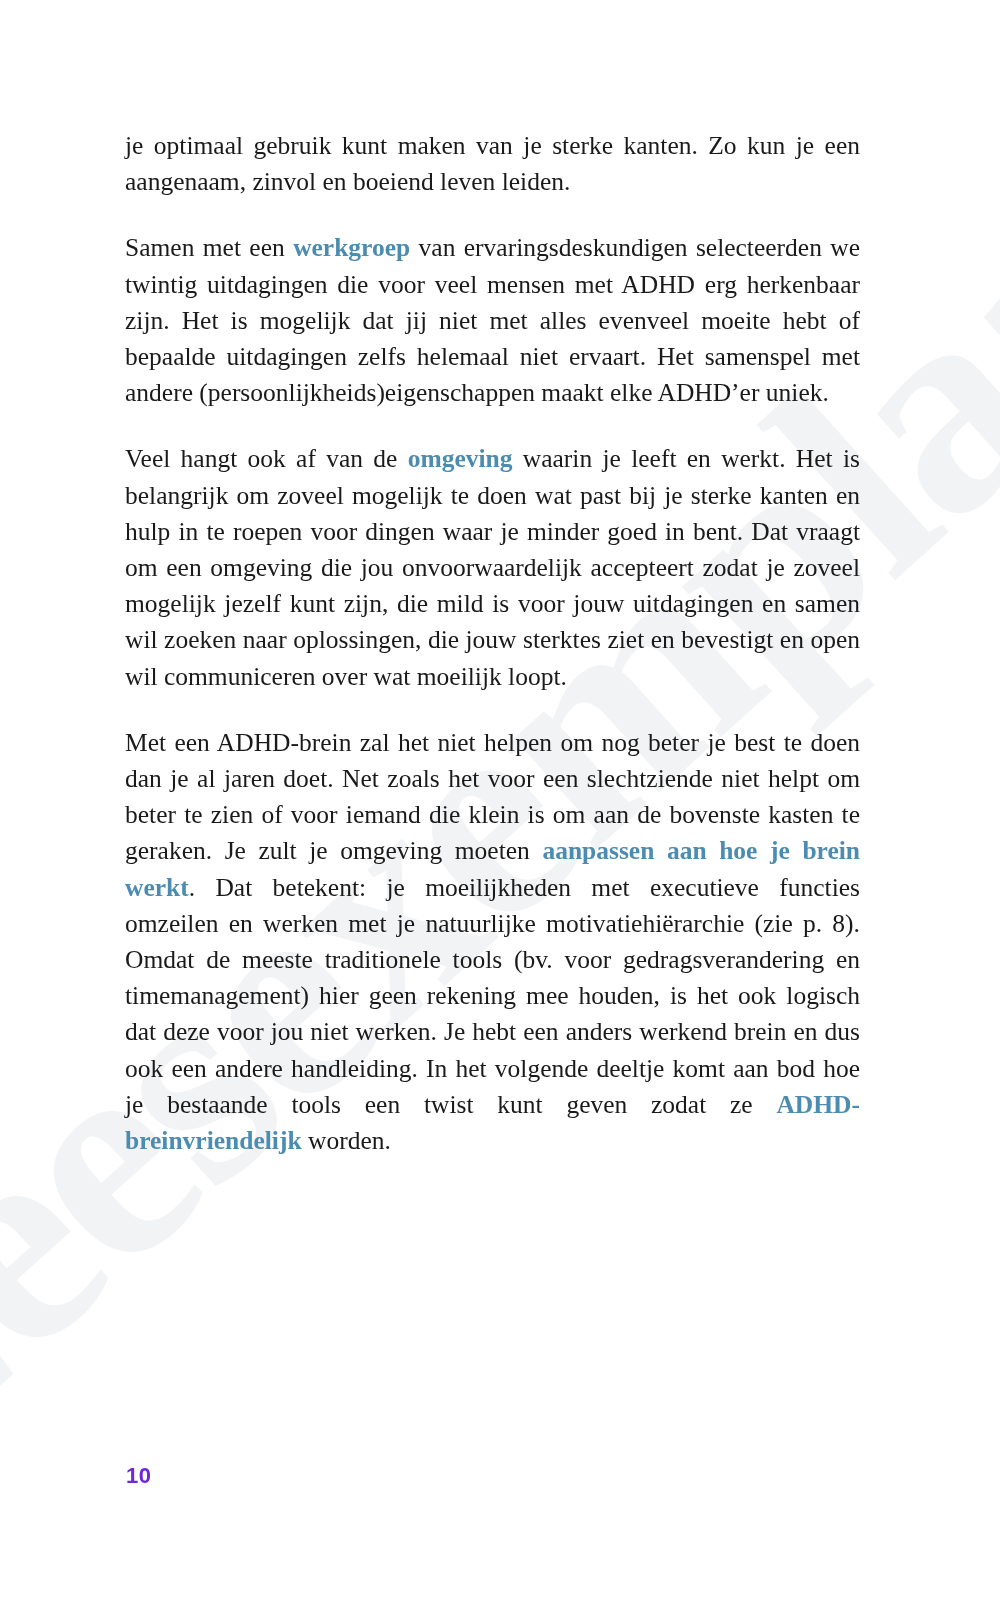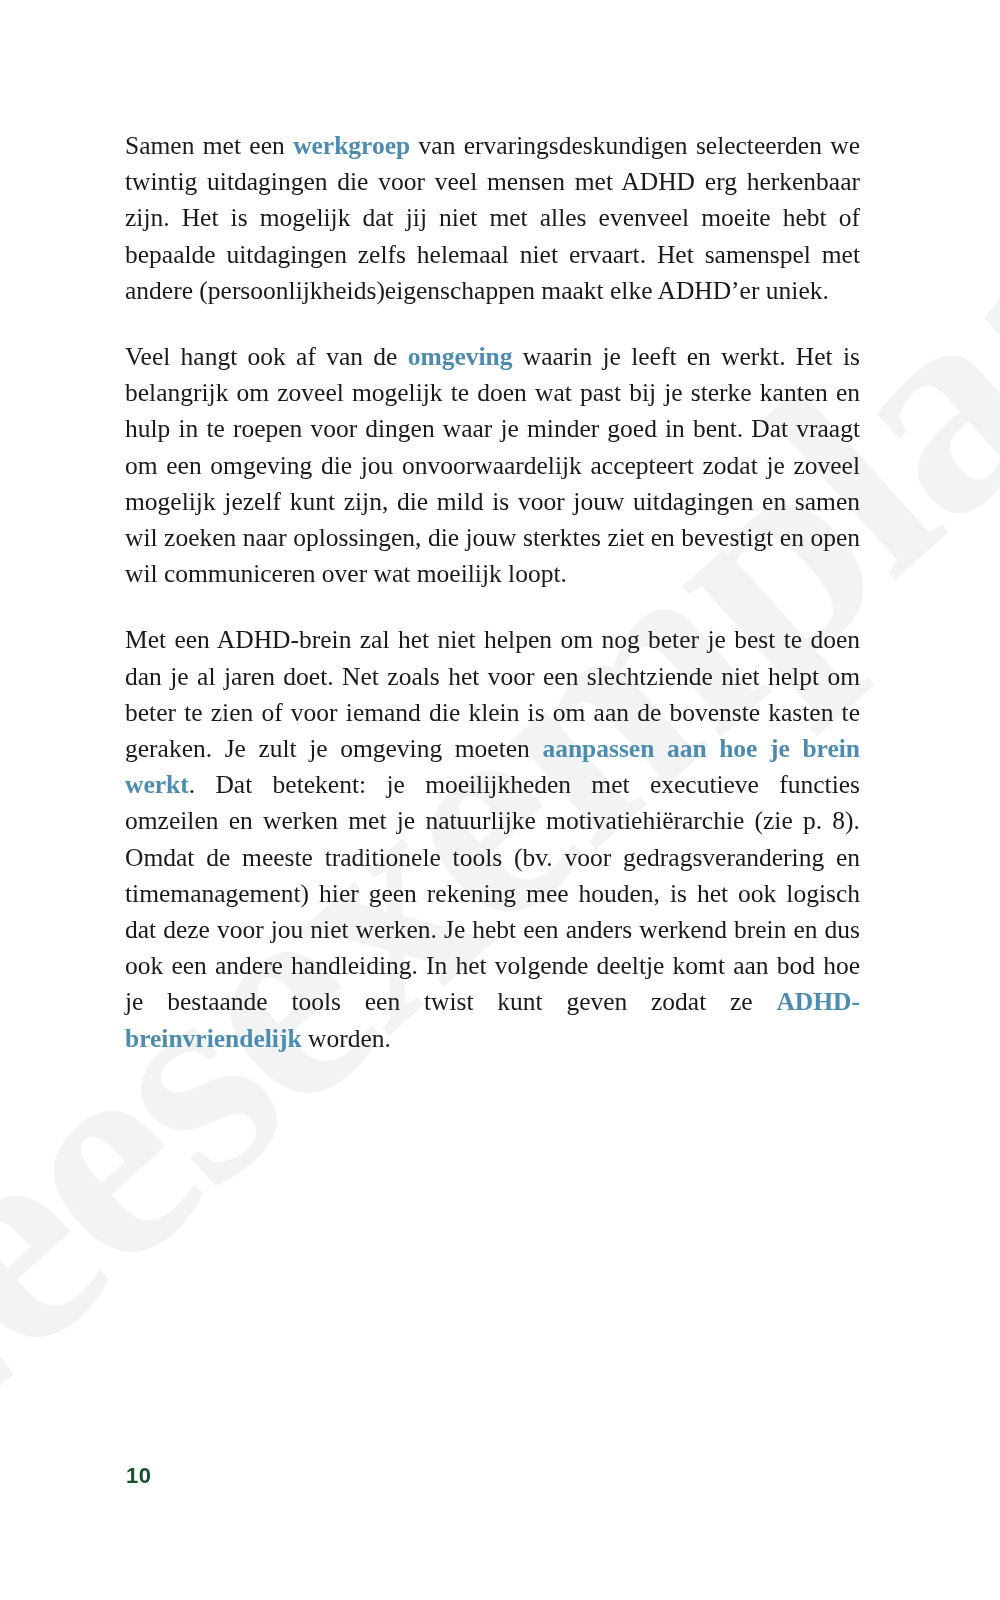--- a/index.html
+++ b/index.html
@@ -71,33 +71,34 @@
   }
 
   
   .folio {
     position: absolute;
     left: 126px;
     top: 1463px;
     font-family: "Liberation Sans", "DejaVu Sans", sans-serif;
     font-size: 22px;
     font-weight: 600;
-    color: #14532d;
+    color: #6d28d9;
     letter-spacing: 0.5px;
     z-index: 2;
   }
 </style>
 </head>
 <body>
 
 <div class="page" style="background: rgb(255, 255, 255);">
 
   <div class="watermark">Leesexemplaar</div>
 
   <div class="textcolumn">
+    <p class="para" style="color: rgb(26, 26, 26);"><span>je optimaal gebruik kunt maken van je sterke kanten. Zo kun je een aangenaam, zinvol en boeiend leven leiden.</span></p>
     <p class="para" style="color: rgb(26, 26, 26);"><span>Samen met een </span><span class="hl" style="color: rgb(76, 140, 176);">werkgroep</span><span> van ervaringsdeskundigen selecteerden we twintig uitdagingen die voor veel mensen met ADHD erg herkenbaar zijn. Het is mogelijk dat jij niet met alles evenveel moeite hebt of bepaalde uitdagingen zelfs helemaal niet ervaart. Het samenspel met andere (persoonlijkheids)eigenschappen maakt elke ADHD’er uniek.</span></p>
     <p class="para" style="color: rgb(26, 26, 26);"><span>Veel hangt ook af van de </span><span class="hl" style="color: rgb(76, 140, 176);">omgeving</span><span> waarin je leeft en werkt. Het is belangrijk om zoveel mogelijk te doen wat past bij je sterke kanten en hulp in te roepen voor dingen waar je minder goed in bent. Dat vraagt om een omgeving die jou onvoorwaardelijk accepteert zodat je zoveel mogelijk jezelf kunt zijn, die mild is voor jouw uitdagingen en samen wil zoeken naar oplossingen, die jouw sterktes ziet en bevestigt en open wil communiceren over wat moeilijk loopt.</span></p>
     <p class="para" style="color: rgb(26, 26, 26);"><span>Met een ADHD-brein zal het niet helpen om nog beter je best te doen dan je al jaren doet. Net zoals het voor een slechtziende niet helpt om beter te zien of voor iemand die klein is om aan de bovenste kasten te geraken. Je zult je omgeving moeten </span><span class="hl" style="color: rgb(76, 140, 176);">aanpassen aan hoe je brein werkt</span><span>. Dat betekent: je moeilijkheden met executieve functies omzeilen en werken met je natuurlijke motivatiehiërarchie (zie p. 8). Omdat de meeste traditionele tools (bv. voor gedragsverandering en timemanagement) hier geen rekening mee houden, is het ook logisch dat deze voor jou niet werken. Je hebt een anders werkend brein en dus ook een andere handleiding. In het volgende deeltje komt aan bod hoe je bestaande tools een twist kunt geven zodat ze </span><span class="hl" style="color: rgb(76, 140, 176);">ADHD-breinvriendelijk</span><span> worden.</span></p>
   </div>
 
   <div class="folio">10</div>
 
 </div>
 
 </body></html>

